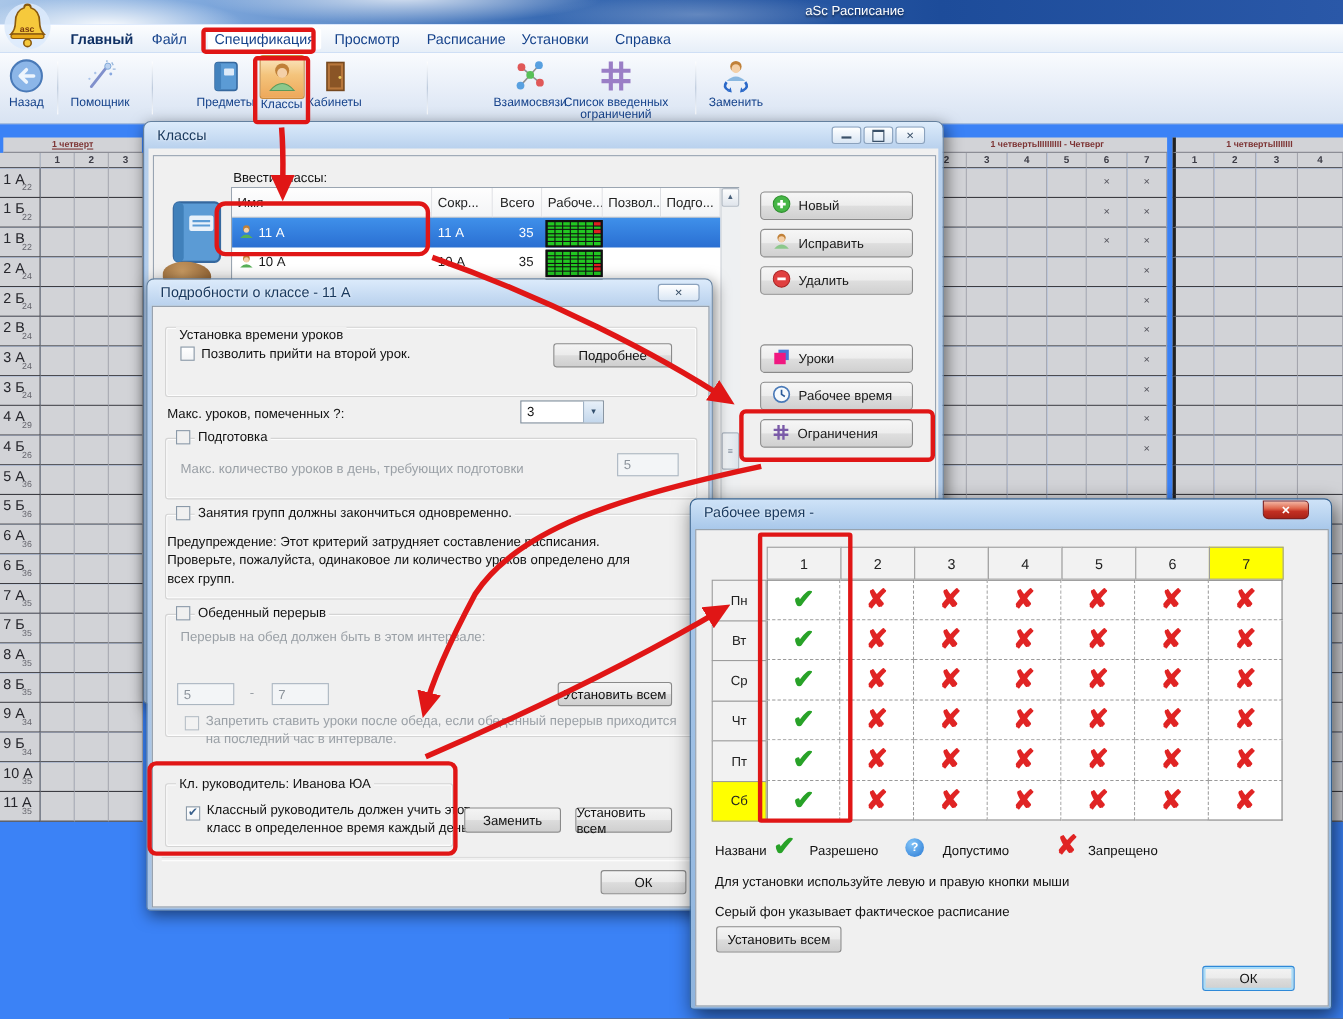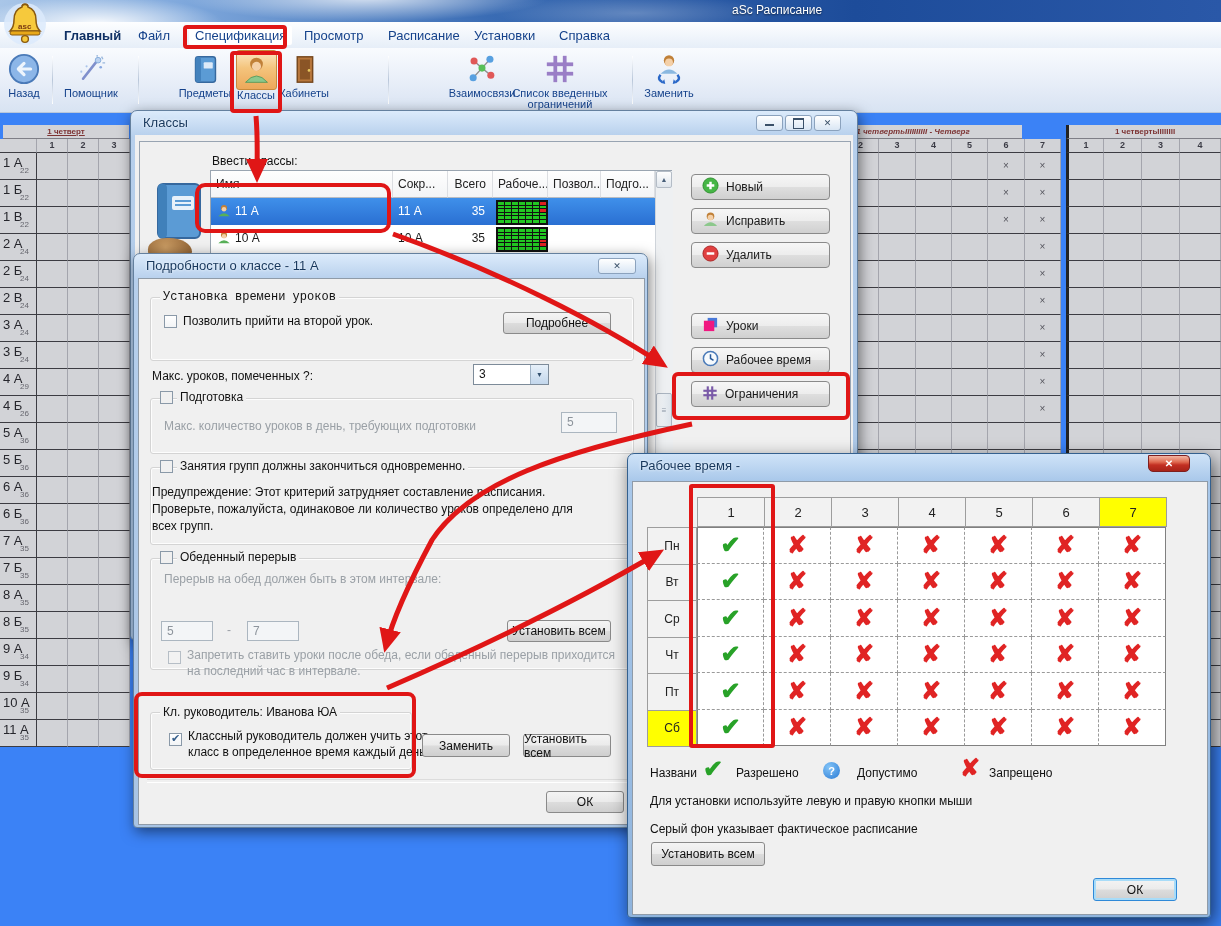--- a/index.html
+++ b/index.html
@@ -394,21 +394,21 @@
       <div class="bgcell" style="left:37px;top:581px;width:31px;height:27px;line-height:26px;"></div>
       <div class="bgcell" style="left:68px;top:581px;width:31px;height:27px;line-height:26px;"></div>
       <div class="bgcell" style="left:99px;top:581px;width:31px;height:27px;line-height:26px;"></div>
       <div class="bglabcell" style="left:0px;top:608px;width:37px;height:27px;">
         <div class="bglab">11 А</div>
         <div class="bgsub">35</div>
       </div>
       <div class="bgcell" style="left:37px;top:608px;width:31px;height:27px;line-height:26px;"></div>
       <div class="bgcell" style="left:68px;top:608px;width:31px;height:27px;line-height:26px;"></div>
       <div class="bgcell" style="left:99px;top:608px;width:31px;height:27px;line-height:26px;"></div>
-      <div class="bghead" style="left:804px;top:13px;width:218px;height:14px;font-style:italic;">1 четвертьIIIIIIIIII - Четверг</div>
+      <div class="bghead" style="left:843px;top:13px;width:218px;height:14px;">1 четвертьIIIIIIIIII - Четверг</div>
       <div class="bgnum" style="left:843px;top:27px;width:36px;height:14px;">2</div>
       <div class="bgnum" style="left:879px;top:27px;width:37px;height:14px;">3</div>
       <div class="bgnum" style="left:916px;top:27px;width:36px;height:14px;">4</div>
       <div class="bgnum" style="left:952px;top:27px;width:36px;height:14px;">5</div>
       <div class="bgnum" style="left:988px;top:27px;width:37px;height:14px;">6</div>
       <div class="bgnum" style="left:1025px;top:27px;width:36px;height:14px;">7</div>
       <div class="bgcell" style="left:843px;top:41px;width:36px;height:27px;line-height:26px;"></div>
       <div class="bgcell" style="left:879px;top:41px;width:37px;height:27px;line-height:26px;"></div>
       <div class="bgcell" style="left:916px;top:41px;width:36px;height:27px;line-height:26px;"></div>
       <div class="bgcell" style="left:952px;top:41px;width:36px;height:27px;line-height:26px;"></div>
@@ -895,21 +895,21 @@
       </div>
     </div>
   </div>
 
   <div class="win" id="details-win" style="left:133px;top:253px;width:515px;height:575px;z-index:20;">
     <div class="wtitle">Подробности о классе - 11 А</div>
     <div class="wb" style="left:464px;top:4px;width:38px;">✕</div>
     <div class="wcontent" style="left:4px;top:24px;width:507px;height:547px;">
 
       <div class="grp" style="left:11px;top:18px;width:484px;height:64px;"></div>
-      <div class="grplab" style="left:21px;top:11px;font-family:Liberation Mono, monospace;">Установка времени уроков</div>
+      <div class="grplab" style="left:21px;top:18px;">Установка времени уроков</div>
       <div class="cb" style="left:25px;top:36px;"></div>
       <div class="lbl" style="left:44px;top:35px;">Позволить прийти на второй урок.</div>
       <div class="btn7" style="left:364px;top:33px;width:108px;height:22px;">Подробнее</div>
 
       <div class="lbl" style="left:13px;top:90px;">Макс. уроков, помеченных ?:</div>
       <div class="combo" style="left:334px;top:85px;width:76px;height:21px;">
         <span class="cval">3</span>
         <span class="carrow">▼</span>
       </div>
 

